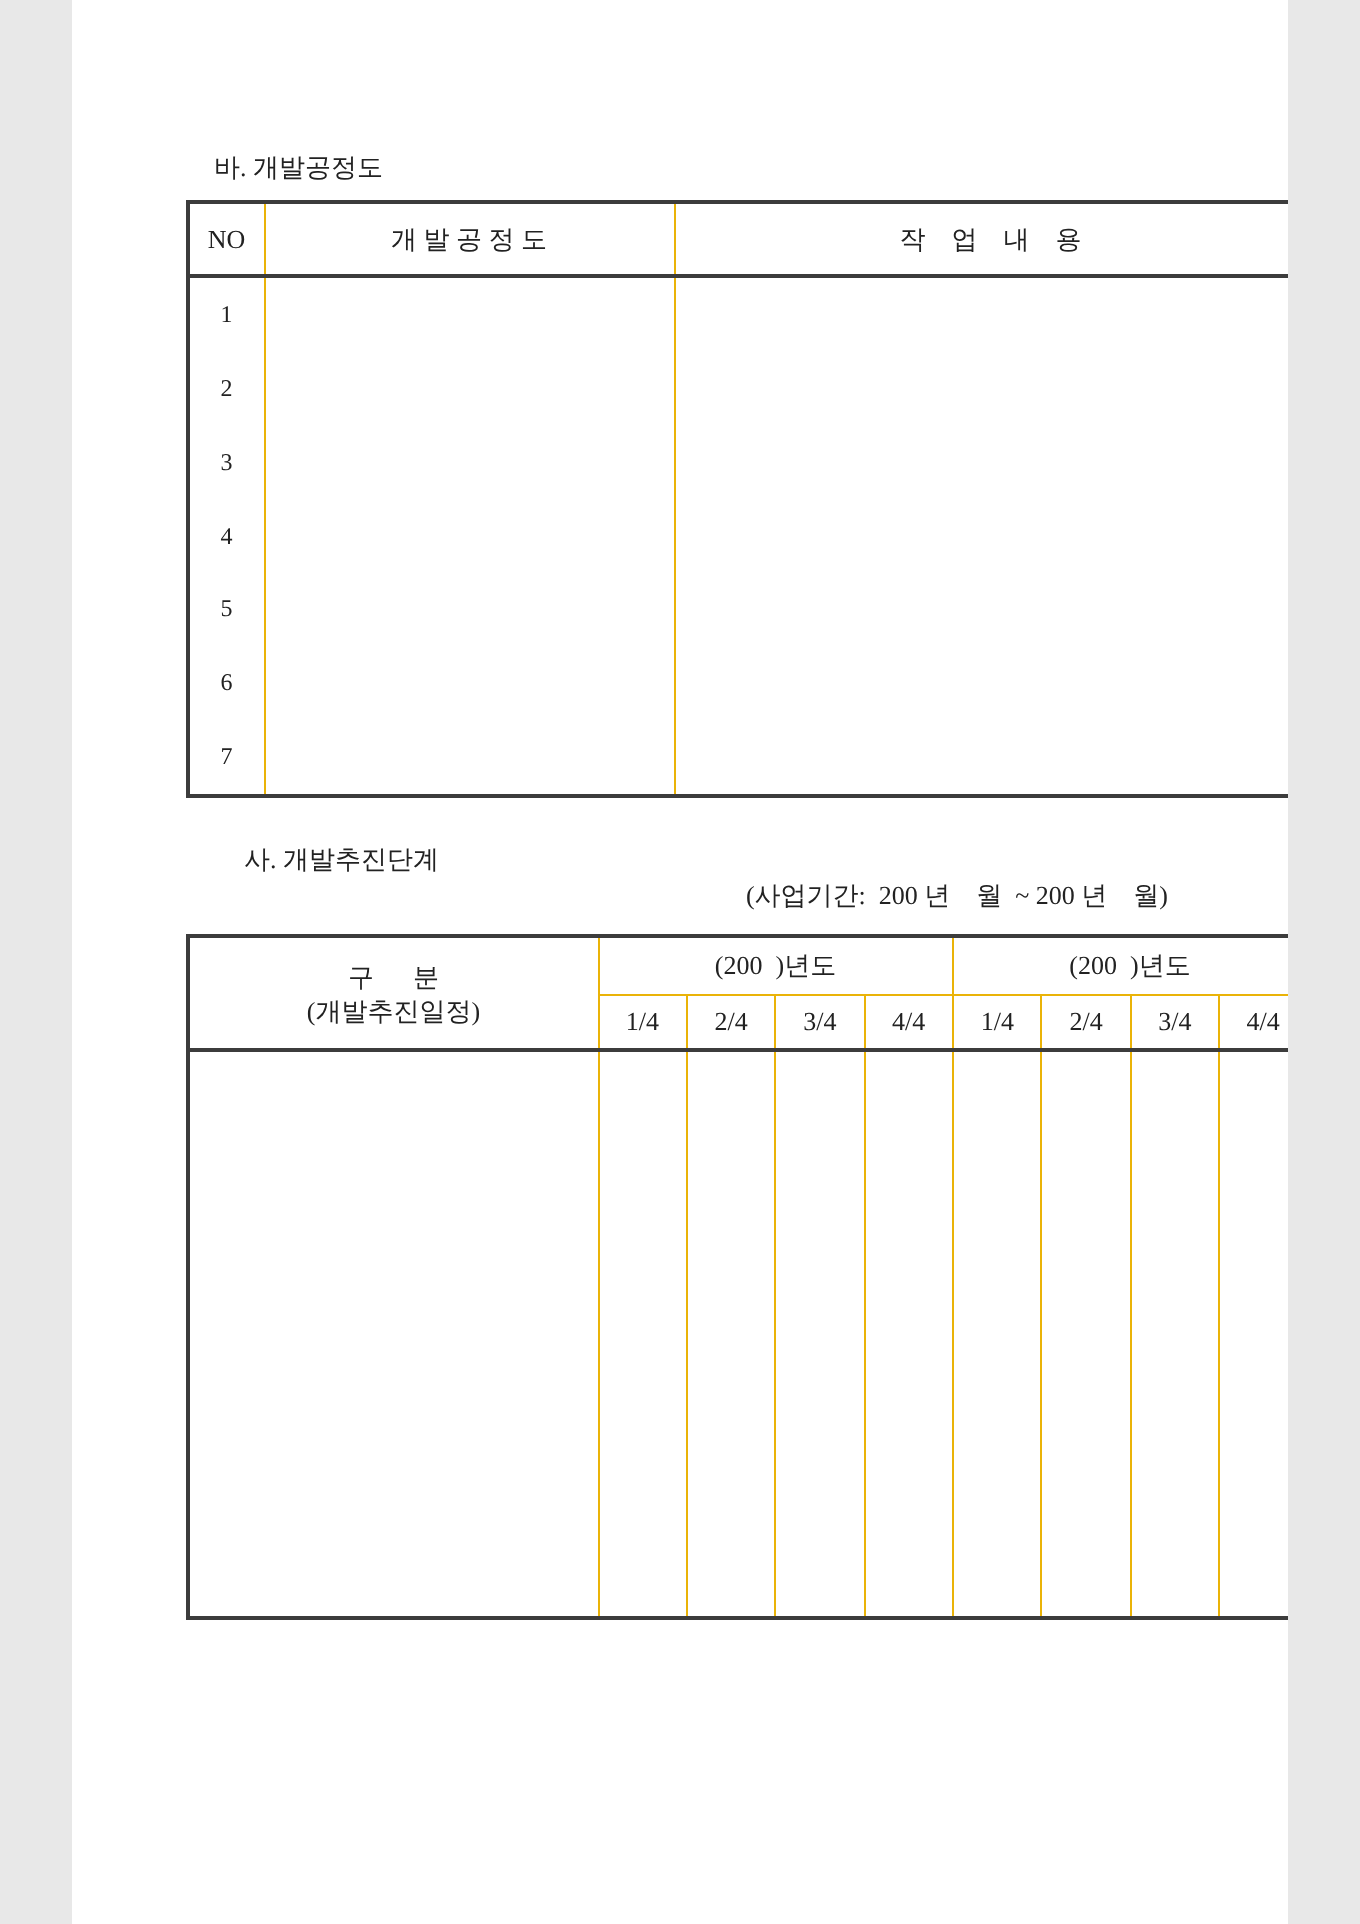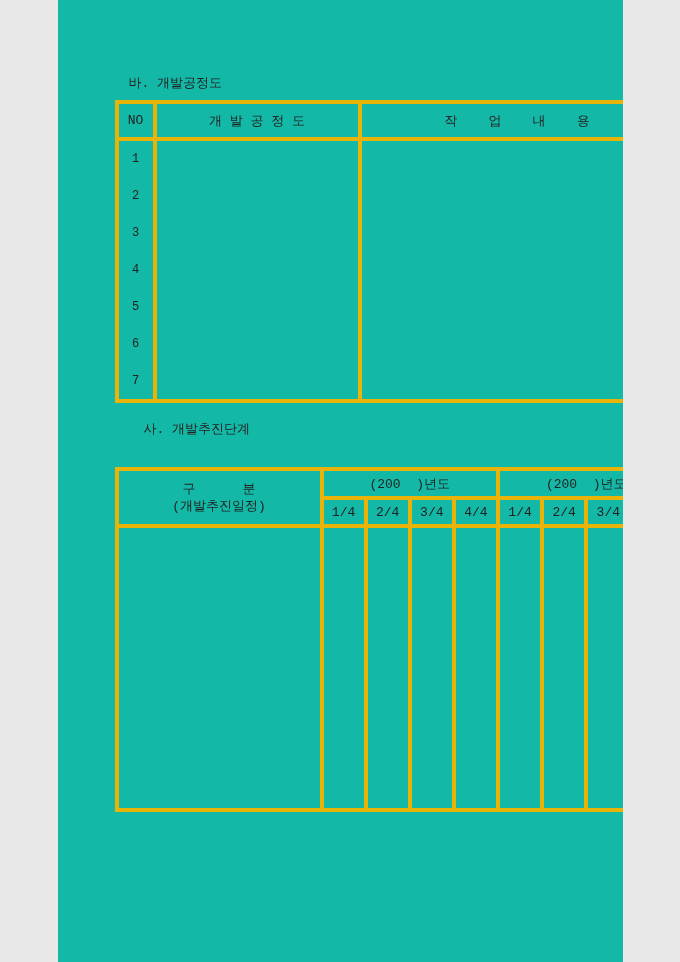--- a/index.html
+++ b/index.html
@@ -1,38 +1,38 @@
 <!DOCTYPE html>
 <html><head>
 <meta charset="utf-8">
 <style>
   html, body { margin: 0; padding: 0; background: #e8e8e8; }
   .page {
     position: relative;
-    width: 565px;
+    width: 608px;
     height: 962px;
     margin: 0 auto;
-    background: #14b8a6;
-    font-family: Liberation Mono, monospace;
+    background: #ffffff;
+    font-family: Liberation Serif, serif;
     color: #222222;
     overflow: hidden;
   }
   .txt { position: absolute; font-size: 13px; line-height: 16px; white-space: nowrap; }
   .pre { white-space: pre; }
   .note { word-spacing: 3px; }
 
   table.tbl {
     position: absolute;
     border-collapse: collapse;
     table-layout: fixed;
     border: 2px solid #3c3c3c;
     empty-cells: show;
   }
   table.tbl td {
-    border: 4px solid #eab308;
+    border: 1px solid #eab308;
     padding: 0;
     text-align: center;
     vertical-align: middle;
     font-size: 13px;
     overflow: hidden;
   }
 
   
   #table1 { left: 57px; top: 100px; width: 562px; }
   #table1 tr.hdr { height: 37px; }
@@ -108,20 +108,21 @@
         </td>
         <td></td>
         <td></td>
       </tr>
     </tbody>
   </table>
 
 
   <div class="txt" id="sec2-title">사. 개발추진단계</div>
 
+  <div class="txt pre" id="period-caption">(사업기간:  200 년    월  ~ 200 년    월)</div>
 
   <table class="tbl" id="table2">
     <colgroup>
       <col style="width:205px">
       <col>
         <col>
         <col>
         <col>
         <col>
         <col>

